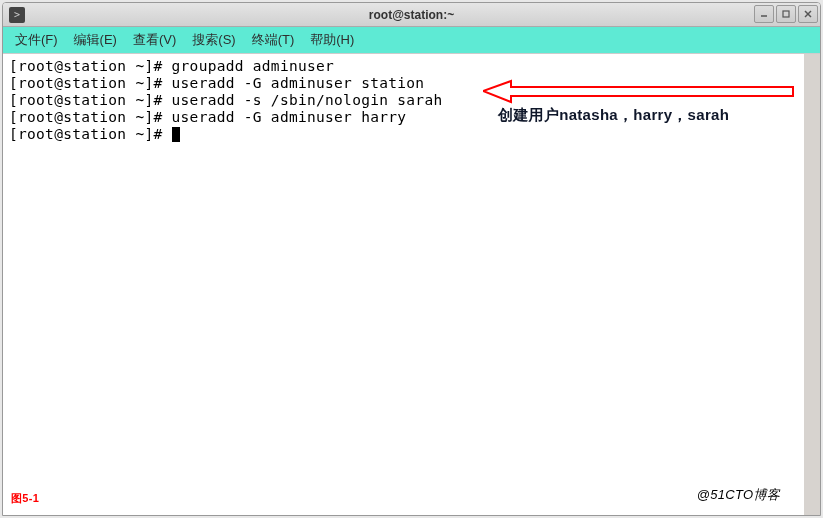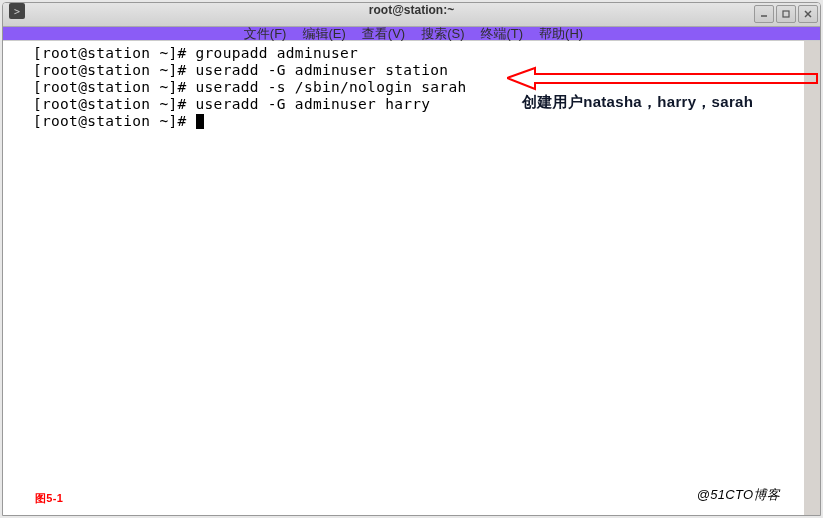--- a/index.html
+++ b/index.html
@@ -22,21 +22,21 @@
       border-radius: 4px 4px 0 0;
       display: flex;
       flex-direction: column;
       overflow: hidden;
     }
     .titlebar {
       height: 24px;
       background: linear-gradient(to bottom, #e5e5e5, #d0d0d0);
       border-bottom: 1px solid #aaa;
       display: flex;
-      align-items: flex-start;
+      align-items: center;
       position: relative;
     }
     .title-icon {
       width: 16px;
       height: 16px;
       margin-left: 6px;
       background: #444;
       border-radius: 2px;
       display: flex;
       align-items: center;
@@ -70,46 +70,44 @@
       border: 1px solid #999;
       border-radius: 2px;
       display: flex;
       align-items: center;
       justify-content: center;
       font-size: 11px;
       color: #555;
       cursor: pointer;
     }
     .menubar {
-      height: 14px;
-      background: #8b5cf6;
+      height: 27px;
+      background: #5eead4;
       border-bottom: 1px solid #ccc;
       display: flex;
       align-items: center;
       padding-left: 4px;
       font-size: 13px;
       color: #2e2e2e;
-      justify-content: center;
     }
     .menu-item {
       padding: 2px 8px;
       cursor: pointer;
     }
     .terminal {
       flex: 1;
       background: #fff;
       font-family: "DejaVu Sans Mono", "Courier New", monospace;
       font-size: 14.5px;
       letter-spacing: 0.3px;
       color: #000;
       padding: 4px 16px 4px 6px;
       position: relative;
       line-height: 17px;
       border-right: 16px solid #d7d3cf;
-      margin-left: 24px;
     }
     .line {
       white-space: pre;
     }
     .cursor {
       display: inline-block;
       width: 8px;
       height: 15px;
       background: #000;
       vertical-align: text-bottom;

